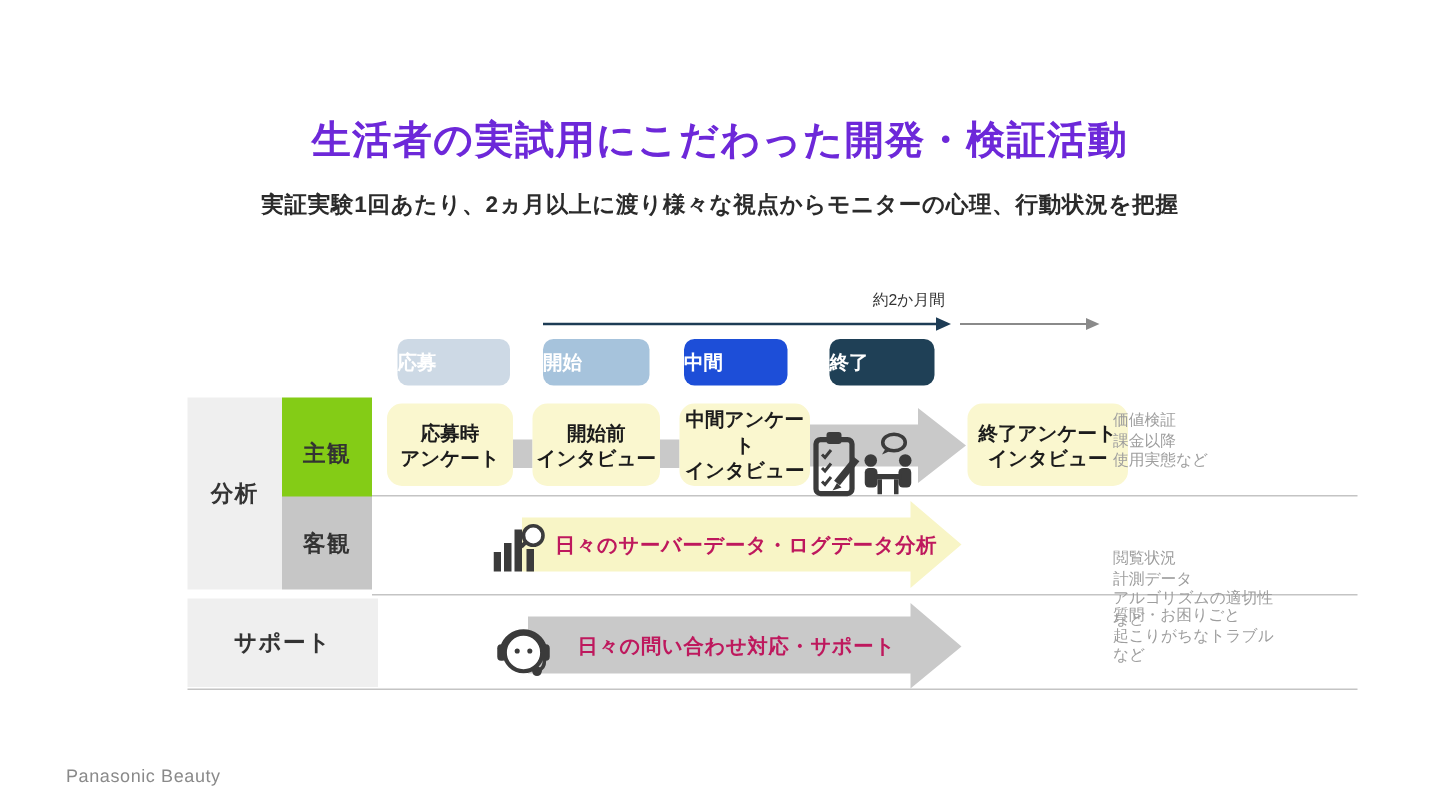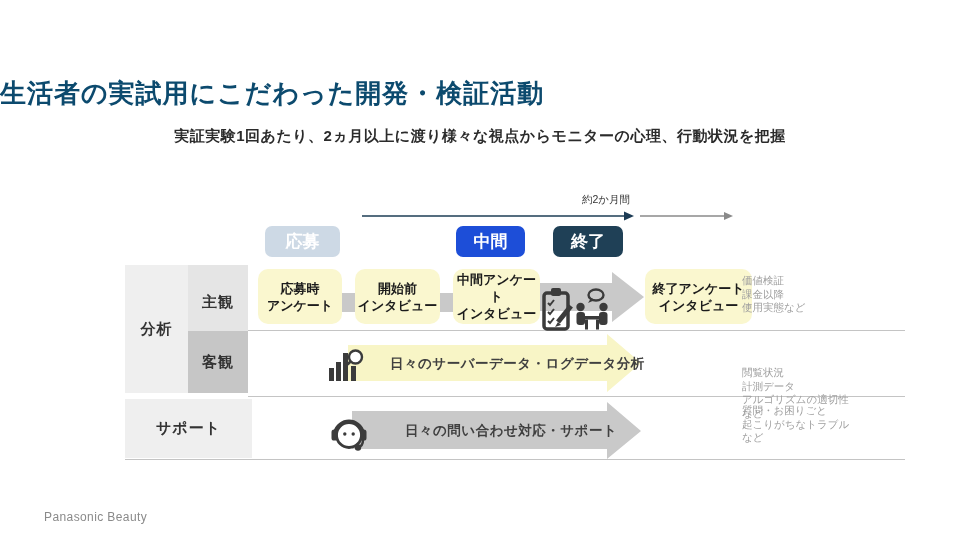--- a/index.html
+++ b/index.html
@@ -2,50 +2,50 @@
 <html><head>
 <meta charset="utf-8">
 <style>
   html,body { margin:0; padding:0; background:#fff; }
   .slide {
     position:relative; width:960px; height:540px; background:#ffffff;
     font-family:"Liberation Sans","DejaVu Sans",sans-serif; overflow:hidden;
   }
   .abs { position:absolute; }
   .title {
-    left:0; right:0; top:76px; 
-    font-size:26px; font-weight:bold; color:#0c4a6e; letter-spacing:1px;
+    left:0; right:0; top:76px; text-align:center;
+    font-size:26px; font-weight:bold; color:#6d28d9; letter-spacing:1px;
   }
   .subtitle {
     left:0; right:0; top:127px; text-align:center;
     font-size:15px; color:#2b2b2b; letter-spacing:0.5px;font-weight:bold;
   }
   .duration-label {
     left:520px; top:193px; width:110px; text-align:right;
     font-size:10.5px; color:#333;
   }
   .badge {
     height:31px; border-radius:7px; color:#fff; font-weight:bold;
-    font-size:17px; line-height:31px; text-align:center; top:226px;
+    font-size:13px; line-height:31px; top:226px;
   }
   .cell {
     display:flex; align-items:center; justify-content:center;
     font-weight:bold; color:#333; font-size:15px; letter-spacing:1px;
   }
   .ybox {
     top:269px; height:55px; border-radius:10px;
     display:flex; align-items:center; justify-content:center;
     text-align:center; font-weight:bold; font-size:13px; line-height:17px;
     color:#1c1c1c; white-space:pre-line;
   }
   .connector { top:293px; width:13px; height:19px; }
   .hline { height:1px; background:#c4c4c4; }
   .arrow-label {
     display:flex; align-items:center; font-weight:bold;
-    font-size:13.5px; color:#404040; letter-spacing:0.5px;margin-left:20px;
+    font-size:13.5px; color:#be185d; letter-spacing:0.5px;
   }
   .note {
     left:742px; font-size:10.5px; line-height:13.5px; color:#9e9e9e;
     white-space:pre-line;
   }
   .footer-brand { left:44px; top:510px; font-size:12px; color:#8a8a8a; letter-spacing:0.4px; }
   svg { display:block; }
 </style>
 </head>
 <body>
@@ -57,25 +57,26 @@
 
   <div class="abs duration-label">約2か月間</div>
   <svg class="abs" style="left:355px; top:209px;" width="385" height="14" viewBox="0 0 385 14">
     <line x1="7" y1="7" x2="270" y2="7" stroke-width="1.6" stroke="#1d3c55"></line>
     <polygon points="269,2.5 279,7 269,11.5" fill="#1d3c55"></polygon>
     <line x1="285" y1="7" x2="370" y2="7" stroke-width="1.3" stroke="#8a8a8a"></line>
     <polygon points="369,3 378,7 369,11" fill="#8a8a8a"></polygon>
   </svg>
 
   <div class="abs badge" style="left: 265px; width: 75px; background-color: rgb(205, 217, 229);">応募</div>
+  <div class="abs badge" style="left: 362px; width: 71px; background-color: rgb(166, 195, 220);">開始</div>
   <div class="abs badge" style="left: 456px; width: 69px; background-color: #1d4ed8;">中間</div>
   <div class="abs badge" style="left: 553px; width: 70px; background-color: rgb(31, 64, 86);">終了</div>
 
   <div class="abs cell" style="left:125px; top:265px; width:63px; height:128px; background:#efefef;">分析</div>
-  <div class="abs cell" style="left:188px; top:265px; width:60px; height:75px; background:#e5e5e5;">主観</div>
+  <div class="abs cell" style="left:188px; top:265px; width:60px; height:75px; background:#84cc16;">主観</div>
   <div class="abs cell" style="left:188px; top:331px; width:60px; height:62px; background:#c6c6c6;">客観</div>
   <div class="abs cell" style="left:125px; top:399px; width:127px; height:59px; background:#efefef;">サポート</div>
 
   <div class="abs hline" style="left:248px; top:330px; width:657px;"></div>
   <div class="abs hline" style="left:248px; top:396px; width:657px;"></div>
   <div class="abs hline" style="left:125px; top:459px; width:780px;"></div>
 
   <svg class="abs" style="left:540px; top:272px;" width="105" height="52" viewBox="0 0 105 52">
     <polygon points="0,11 72,11 72,0 104,25 72,50 72,39 0,39" fill="#c9c9c9"></polygon>
   </svg>

